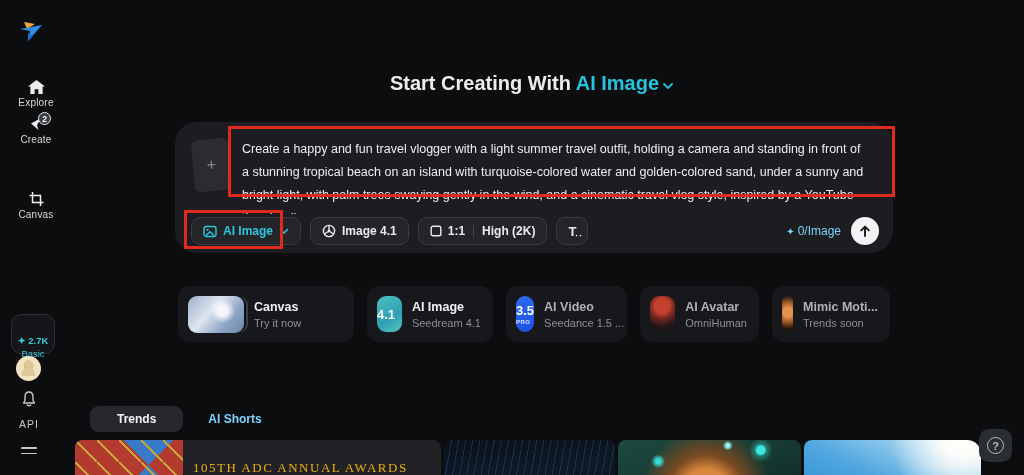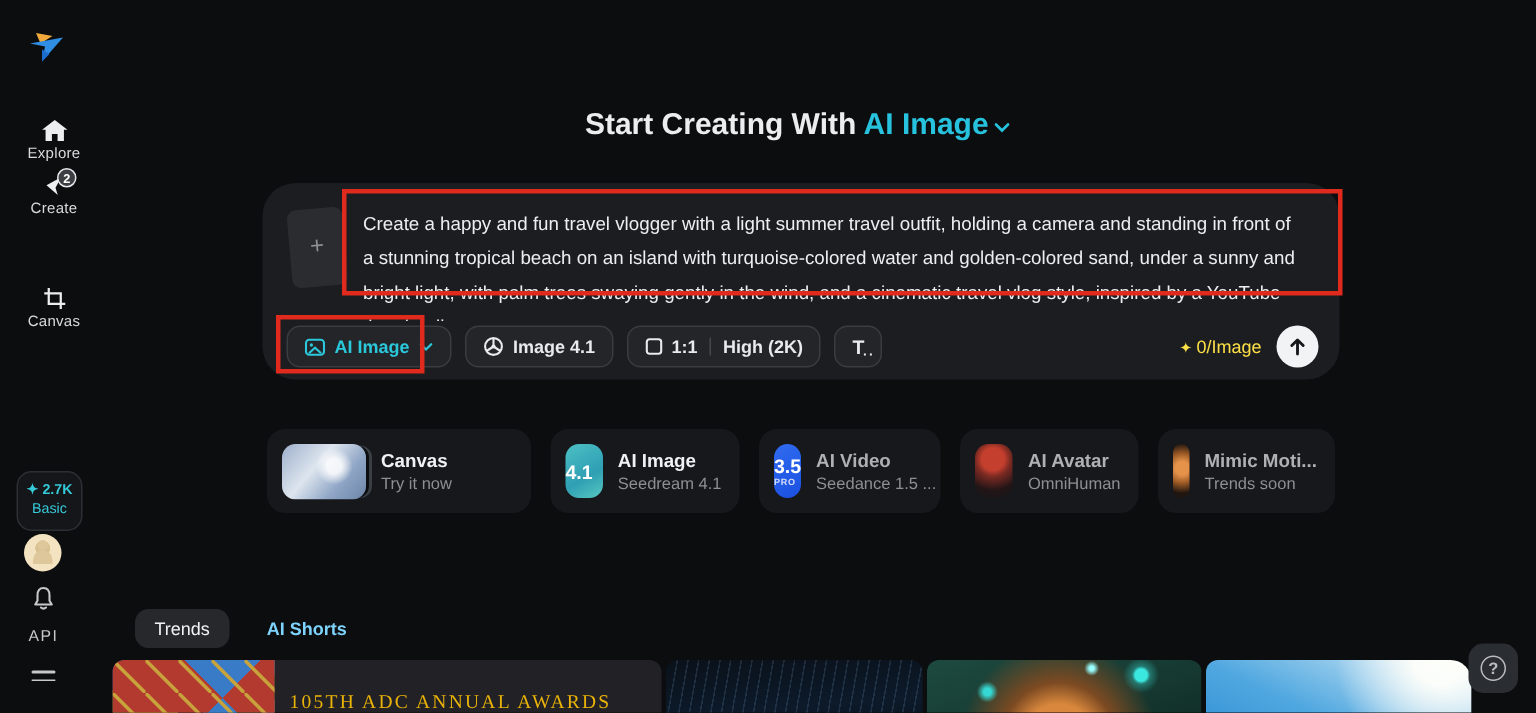--- a/index.html
+++ b/index.html
@@ -10,21 +10,21 @@
 
   
   #sidebar { left:0; top:0; width:72px; height:475px; }
   .logo { left:16px; top:16px; width:30px; height:30px; cursor:pointer; }
   .nav-item { position:absolute; left:0; width:72px; text-align:center; cursor:pointer; }
   .nav-item svg { display:block; margin:0 auto 2px; }
   .nav-label { font-size:10px; color:#d8dadc; letter-spacing:.2px; }
   .badge-2 { position:absolute; left:38px; top:-5px; width:13px; height:13px; background:#3b3e42;
     border:1px solid #e9eaec; border-radius:50%; font-size:8.5px; line-height:12px; color:#fff; font-weight:700; }
   .plan-badge { left:11px; top:314px; width:44px; height:40px; background:#141619; border:1px solid #2c2f33;
-    border-radius:10px; text-align:center; padding-top:5px; cursor:pointer; }
+    border-radius:10px; text-align:center; padding-top:20px; cursor:pointer; }
   .plan-credits { font-size:9.5px; font-weight:700; color:#36c9d8; }
   .plan-tier { font-size:9.5px; color:#36c9d8; margin-top:2px; }
   .avatar { left:16px; top:356px; width:25px; height:25px; border-radius:50%;
     background:radial-gradient(circle at 50% 38%, #d9c292 0 24%, #f3e3c0 26% 100%); cursor:pointer; }
   .avatar::after { content:""; position:absolute; left:6px; top:11px; width:13px; height:9px;
     border-radius:7px 7px 0 0; background:#dec79a; }
   .avatar::before { content:""; position:absolute; left:9px; top:4px; width:7px; height:7px;
     border-radius:50%; background:#dec79a; }
   .bell-btn { left:20px; top:390px; width:18px; height:18px; cursor:pointer; }
   .api-label { left:0; top:418px; width:58px; text-align:center; font-size:10.5px; letter-spacing:1px;
@@ -46,21 +46,21 @@
     line-height:23px; color:#eceef0; overflow:hidden; cursor:text; }
   .toolbar { left:16px; top:95px; width:688px; height:28px; display:flex; align-items:center; }
   .pill { height:28px; display:flex; align-items:center; gap:6px; padding:0 11px; background:#232528;
     border:1px solid #393c40; border-radius:9px; font-size:12px; font-weight:600; color:#e8eaec;
     margin-right:9px; cursor:pointer; white-space:nowrap; }
   .pill.cyan { color:#2bc8dc; }
   .pill .divider { width:1px; height:12px; background:#45484c; margin:0 2px; }
   .t-dots { position:relative; font-size:13px; font-weight:700; }
   .t-dots::after { content:"··"; position:absolute; right:-7px; bottom:-2px; font-size:9px; letter-spacing:1px; }
   .toolbar-right { margin-left:auto; display:flex; align-items:center; gap:10px; }
-  .credit-cost { font-size:12px; color:#fde047; cursor:default; }
+  .credit-cost { font-size:12px; color:#7dd3fc; cursor:default; }
   .credit-cost .spark { font-size:10px; margin-right:3px; }
   .submit-btn { width:28px; height:28px; border-radius:50%; background:#f2f3f4; border:none;
     display:flex; align-items:center; justify-content:center; cursor:pointer; }
 
   
   .anno { position:absolute; border:3px solid #e02a1e; pointer-events:none; z-index:50; }
   #anno-prompt { left:228px; top:126px; width:667px; height:71px; }
   #anno-mode { left:184px; top:210px; width:99px; height:39px; }
 
   
@@ -81,21 +81,21 @@
     background:linear-gradient(150deg,#2f6bf0,#1b50e0); }
   .appicon .pro { font-size:6px; font-weight:700; opacity:.8; margin-top:1px; letter-spacing:.5px; }
   .thumb-avatar { width:36px; height:36px; border-radius:9px;
     background:radial-gradient(circle at 48% 28%, #c43f2e 0 26%, #7c2a22 40%, #221517 72%, #17181b 100%); }
   .thumb-mimic { width:36px; height:36px; border-radius:9px;
     background:radial-gradient(circle at 55% 45%, #e5924a 0 22%, #9c5a26 48%, #201610 80%); }
   .dim .card-title { color:#aeb0b3; }
 
   
   .tabs { left:90px; top:406px; display:flex; align-items:center; gap:25px; }
-  .tab-pill { background:#26282c; border-radius:9px; padding:6px 13px; font-size:12px; font-weight:400;
+  .tab-pill { background:#26282c; border-radius:9px; padding:6px 27px; font-size:12px; font-weight:700;
     color:#f2f3f5; cursor:pointer; }
   .tab-plain { font-size:12px; font-weight:600; color:#7dd3fc; cursor:pointer;text-align:right; }
 
   
   .strip { left:75px; top:440px; width:906px; height:56px; display:flex; gap:3px; }
   .trend { height:56px; border-radius:8px 8px 0 0; overflow:hidden; position:relative; cursor:pointer; }
   .trend-adc { width:366px; background:#222126; display:flex; align-items:center; }
   .adc-collage { width:108px; height:56px; flex:none;
     background:
       linear-gradient(45deg, transparent 46%, #c8a23a 46% 54%, transparent 54%) 0 0/22px 22px,

